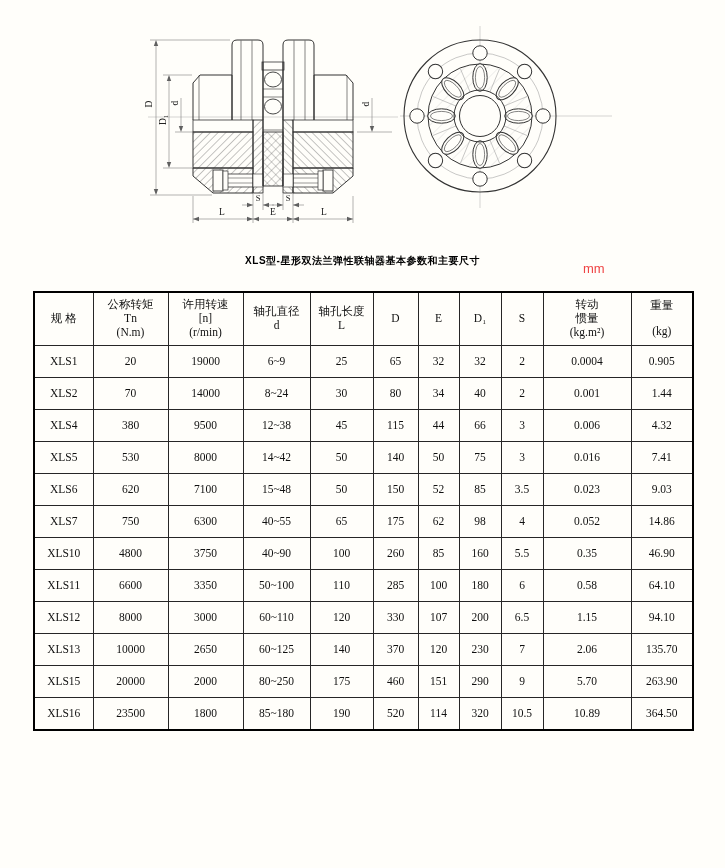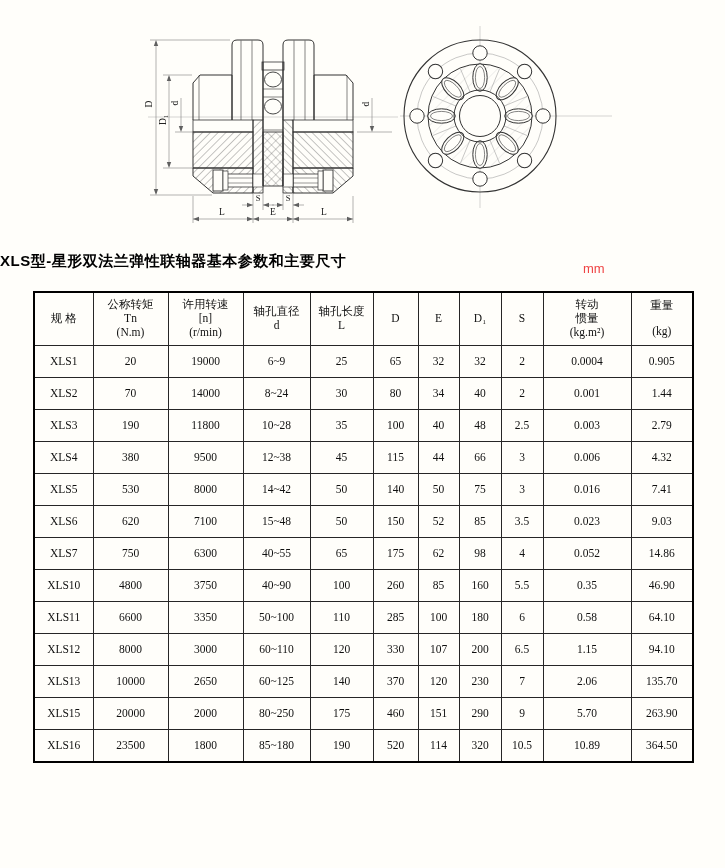--- a/index.html
+++ b/index.html
@@ -4,23 +4,23 @@
 <style>
   html,body{margin:0;padding:0;}
   body{
     width:725px;height:868px;position:relative;overflow:hidden;
     background:#fffefa;color:#111;
     font-family:"Liberation Serif","DejaVu Serif",serif;
   }
   .drawing-wrap{position:absolute;top:0;left:0;width:725px;height:250px;}
   .title-row{position:absolute;top:250px;left:0;width:725px;height:22px;}
   .doc-title{
-    position:absolute;left:0;right:0;
+    position:absolute;left:0;right:0;text-align:center;
     font-family:"Liberation Sans","DejaVu Sans",sans-serif;
-    font-weight:700;font-size:15px;line-height:22px;letter-spacing:.5px;color:#000;
+    font-weight:700;font-size:10px;line-height:22px;letter-spacing:.5px;color:#000;
   }
   .unit-label{
     position:absolute;left:583px;top:8px;
     font-family:"Liberation Sans","DejaVu Sans",sans-serif;
     font-size:13px;line-height:22px;color:#ef4444;
   }
   table.spec{
     position:absolute;left:33px;top:291px;width:659px;
     border-collapse:collapse;table-layout:fixed;
     border:2px solid #000;
@@ -326,33 +326,20 @@
         <td>8~24</td>
         <td>30</td>
         <td>80</td>
         <td>34</td>
         <td>40</td>
         <td>2</td>
         <td>0.001</td>
         <td>1.44</td>
       </tr>
       <tr>
-        <td>XLS3</td>
-        <td>190</td>
-        <td>11800</td>
-        <td>10~28</td>
-        <td>35</td>
-        <td>100</td>
-        <td>40</td>
-        <td>48</td>
-        <td>2.5</td>
-        <td>0.003</td>
-        <td>2.79</td>
-      </tr>
-      <tr>
         <td>XLS4</td>
         <td>380</td>
         <td>9500</td>
         <td>12~38</td>
         <td>45</td>
         <td>115</td>
         <td>44</td>
         <td>66</td>
         <td>3</td>
         <td>0.006</td>

